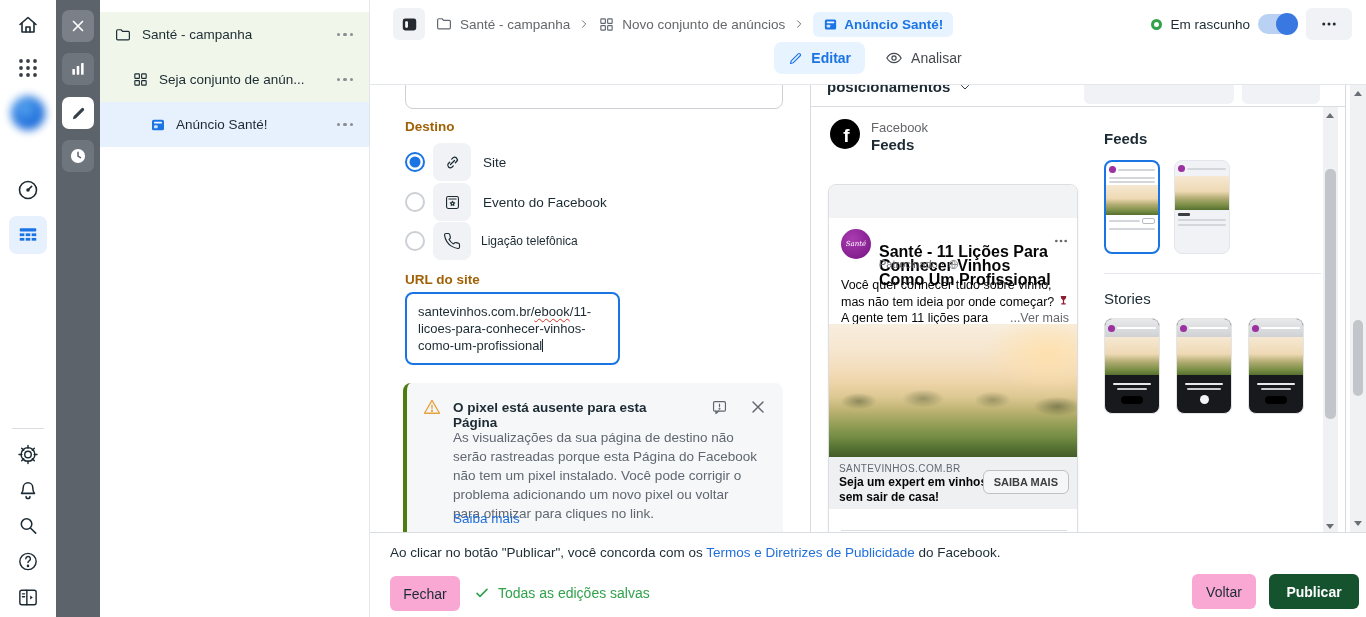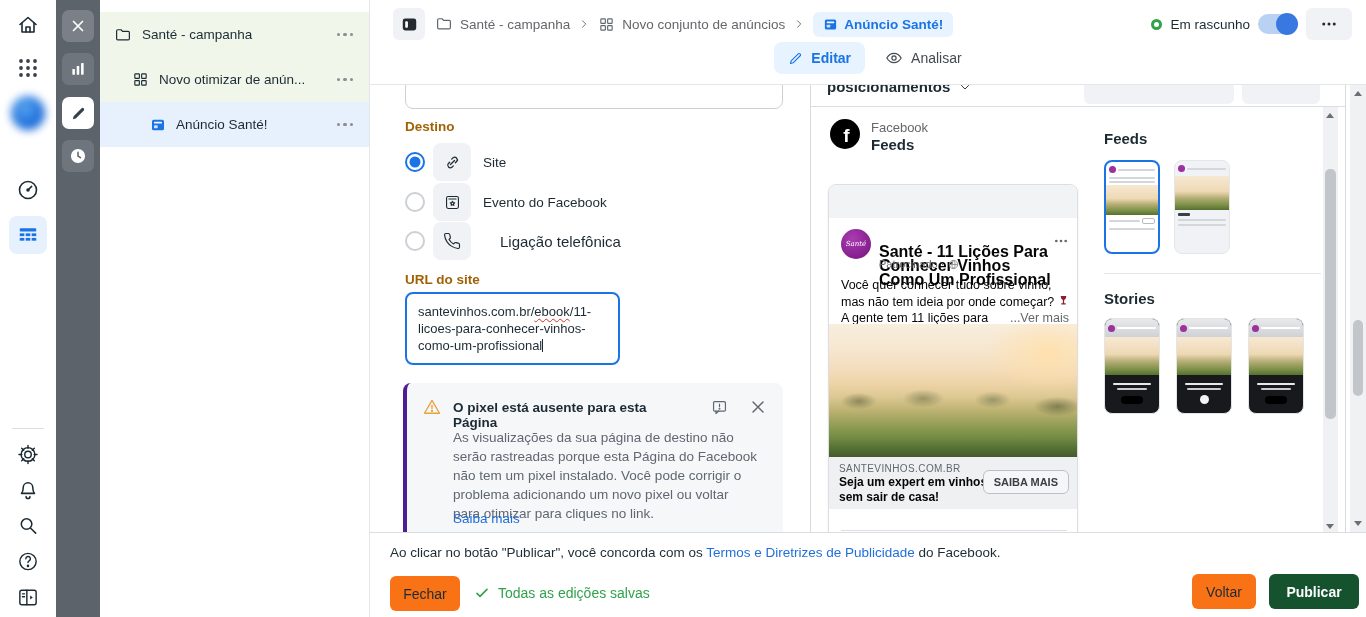--- a/index.html
+++ b/index.html
@@ -42,21 +42,21 @@
 .content{position:absolute;left:0;top:85px;width:996px;height:447px;overflow:hidden;background:#fff}
 .radio{width:20px;height:20px;border-radius:50%;background:#fff;position:relative}
 .radio.off{border:2px solid #ccd0d5}
 .radio.on{border:2px solid #1b74e4}
 .radio.on i{position:absolute;left:50%;top:50%;transform:translate(-50%,-50%);width:11px;height:11px;border-radius:50%;background:#1b74e4}
 .iconbox{width:38px;height:38px;border-radius:8px;background:#f0f2f5;display:flex;align-items:center;justify-content:center}
 .sec-label{font-weight:bold;font-size:13.5px;color:#a16207}
 .urlbox{border:2px solid #1b74e4;border-radius:8px;background:#fff;padding:9px 11px;font-size:13px;line-height:17px;color:#1c2b33}
 .misspell{text-decoration:underline wavy #d93025 1px;text-underline-offset:2px}
 .caretbar{display:inline-block;width:1px;height:13px;background:#1c2b33;vertical-align:-2px}
-.warn{position:absolute;background:#f6f7f9;border-left:4px solid #4c1d95;border-radius:8px}
+.warn{position:absolute;background:#f6f7f9;border-left:4px solid #4d7c0f;border-radius:8px}
 .link{color:#216fdb}
 
 .pcard{position:absolute;left:440px;top:-22px;width:536px;height:480px;background:#fff;border:1px solid #d8dadf;border-radius:8px;overflow:hidden}
 .post{position:absolute;left:17px;top:120px;width:250px;height:356px;background:#fff;border:1px solid #dcdee3;border-radius:8px;box-shadow:0 1px 2px rgba(0,0,0,.08);overflow:hidden}
 .land{background:
  radial-gradient(90px 55px at 88% 22%, rgba(255,224,170,.9), rgba(255,220,160,0) 70%),
  radial-gradient(26px 12px at 12% 58%, rgba(70,80,45,.5), transparent 70%),
  radial-gradient(30px 13px at 38% 56%, rgba(75,85,50,.45), transparent 70%),
  radial-gradient(26px 12px at 66% 57%, rgba(70,80,45,.4), transparent 70%),
  radial-gradient(34px 14px at 92% 62%, rgba(60,70,40,.5), transparent 70%),
@@ -66,21 +66,21 @@
 .mini-line{height:2px;background:#d3d6db;border-radius:1px}
 .thumb-feed{position:absolute;border-radius:8px;overflow:hidden}
 .thumb-story{position:absolute;width:56px;height:96px;border-radius:8px;overflow:hidden;background:#17191c;border:1px solid #e2e4e8}
 .scrolltrack{position:absolute;background:#f0f1f3}
 .scrollthumb{position:absolute;background:#c2c5ca;border-radius:5px}
 .tri-up{width:0;height:0;border-left:4px solid transparent;border-right:4px solid transparent;border-bottom:5px solid #6b6f75}
 .tri-down{width:0;height:0;border-left:4px solid transparent;border-right:4px solid transparent;border-top:5px solid #6b6f75}
 
 .mfooter{position:absolute;left:0;top:532px;width:996px;height:85px;background:#fff;border-top:1px solid #dadde1;font-size:13.5px}
 .btn{border:none;font-family:inherit;cursor:pointer;border-radius:6px;font-size:14px}
-.btn.gray{background:#f97316;color:#1c2b33}
+.btn.gray{background:#f9a8d4;color:#1c2b33}
 .btn.green{background:#14532d;color:#fff;font-weight:bold}
 </style>
 </head>
 <body>
 
 <div class="screen">
 
   <aside class="leftbar">
     <span class="item" style="top:13px">
         <svg class="ic" width="24" height="24" viewBox="0 0 24 24">
@@ -202,21 +202,21 @@
     </div>
     <div class="trow" style="top:57px;background:#f0f7ea;padding-left:32px">
       <span>
           <svg class="ic" width="17" height="17" viewBox="0 0 24 24">
             <rect x="4" y="4" width="6.4" height="6.4" rx="1"></rect>
             <rect x="13.6" y="4" width="6.4" height="6.4" rx="1"></rect>
             <rect x="4" y="13.6" width="6.4" height="6.4" rx="1"></rect>
             <rect x="13.6" y="13.6" width="6.4" height="6.4" rx="1"></rect>
           </svg>
         </span>
-      <span class="lbl">Novo otimizar de anún...</span>
+      <span class="lbl">Seja conjunto de anún...</span>
       <span class="dots3">
           <i></i>
           <i></i>
           <i></i>
         </span>
     </div>
     <div class="trow" style="top:102px;background:#e7f0fd;padding-left:50px">
       <span>
           <svg width="16" height="16" viewBox="0 0 24 24">
             <rect x="3" y="4" width="18" height="16" rx="2.5" fill="#1b74e4"></rect>
@@ -343,21 +343,21 @@
           </span>
         <span style="font-size:13.5px;margin-left:4px">Site</span>
       </div>
       <div class="abs" style="left:35px;top:137px;display:flex;align-items:center;gap:8px">
         <span class="radio off"></span>
         <span class="iconbox">
             <svg class="ic" width="18" height="18" viewBox="0 0 24 24" style="stroke-width:1.5">
               <path d="M22 16.92v3a2 2 0 0 1-2.18 2 19.79 19.79 0 0 1-8.63-3.07 19.5 19.5 0 0 1-6-6A19.79 19.79 0 0 1 2.08 4.18 2 2 0 0 1 4.06 2h3a2 2 0 0 1 2 1.72 12.84 12.84 0 0 0 .7 2.81 2 2 0 0 1-.45 2.11L8.09 9.91a16 16 0 0 0 6 6l1.27-1.27a2 2 0 0 1 2.11-.45 12.84 12.84 0 0 0 2.81.7A2 2 0 0 1 22 16.92z"></path>
             </svg>
           </span>
-        <span style="font-size:15px;margin-left:21px">Ligação telefônica</span>
+        <span style="font-size:12px;margin-left:2px">Ligação telefônica</span>
       </div>
 
       <div class="abs sec-label" style="left:35px;top:187px">URL do site</div>
       <div class="abs urlbox" style="left:35px;top:207px;width:215px;height:73px">
         <div><span>santevinhos.com.br/</span><span class="misspell">ebook</span><span>/11-</span></div>
         <div>licoes-para-conhecer-vinhos-</div>
         <div><span>como-um-profissional</span><span class="caretbar"></span></div>
       </div>
 
       <div class="warn" style="left:33px;top:298px;width:380px;height:162px">
@@ -463,21 +463,21 @@
           <div style="display:flex;align-items:center;gap:2px;padding:4px 3px 2px">
               <span style="width:7px;height:7px;border-radius:50%;background:#9b30a0"></span>
               <span class="mini-line" style="flex:1"></span>
             </div>
           <div class="land-mini" style="height:34px;margin:2px 0"></div>
           <div style="width:12px;height:3px;background:#3b3f44;margin:3px 3px 2px;border-radius:1px"></div>
           <div class="mini-line" style="margin:3px 3px"></div>
             <div class="mini-line" style="margin:3px 3px"></div>
         </div>
         <div class="abs" style="left:293px;top:209px;width:217px;border-top:1px solid #e4e6eb"></div>
-        <div class="abs" style="left:293px;top:226px;font-size:15px;font-weight:bold">Stories</div>
+        <div class="abs" style="left:293px;top:226px;font-size:15px;font-weight:normal">Stories</div>
         <div class="thumb-story" style="left:293px;top:254px">
           <div style="height:18px;background:linear-gradient(180deg,#e9e9ea,#cfd1d4);display:flex;align-items:center;gap:2px;padding:0 3px">
               <span style="width:7px;height:7px;border-radius:50%;background:#9b30a0"></span>
               <span class="mini-line" style="flex:1;background:#fff"></span>
             </div>
           <div class="land-mini" style="height:38px"></div>
           <div style="padding-top:5px">
               <div style="height:2px;background:#e7e9ec;margin:3px 8px;border-radius:1px"></div>
               <div style="height:2px;background:#caccd0;margin:3px 12px;border-radius:1px"></div>
               <div style="width:22px;height:8px;background:#000;border-radius:4px;margin:6px auto 0"></div>

